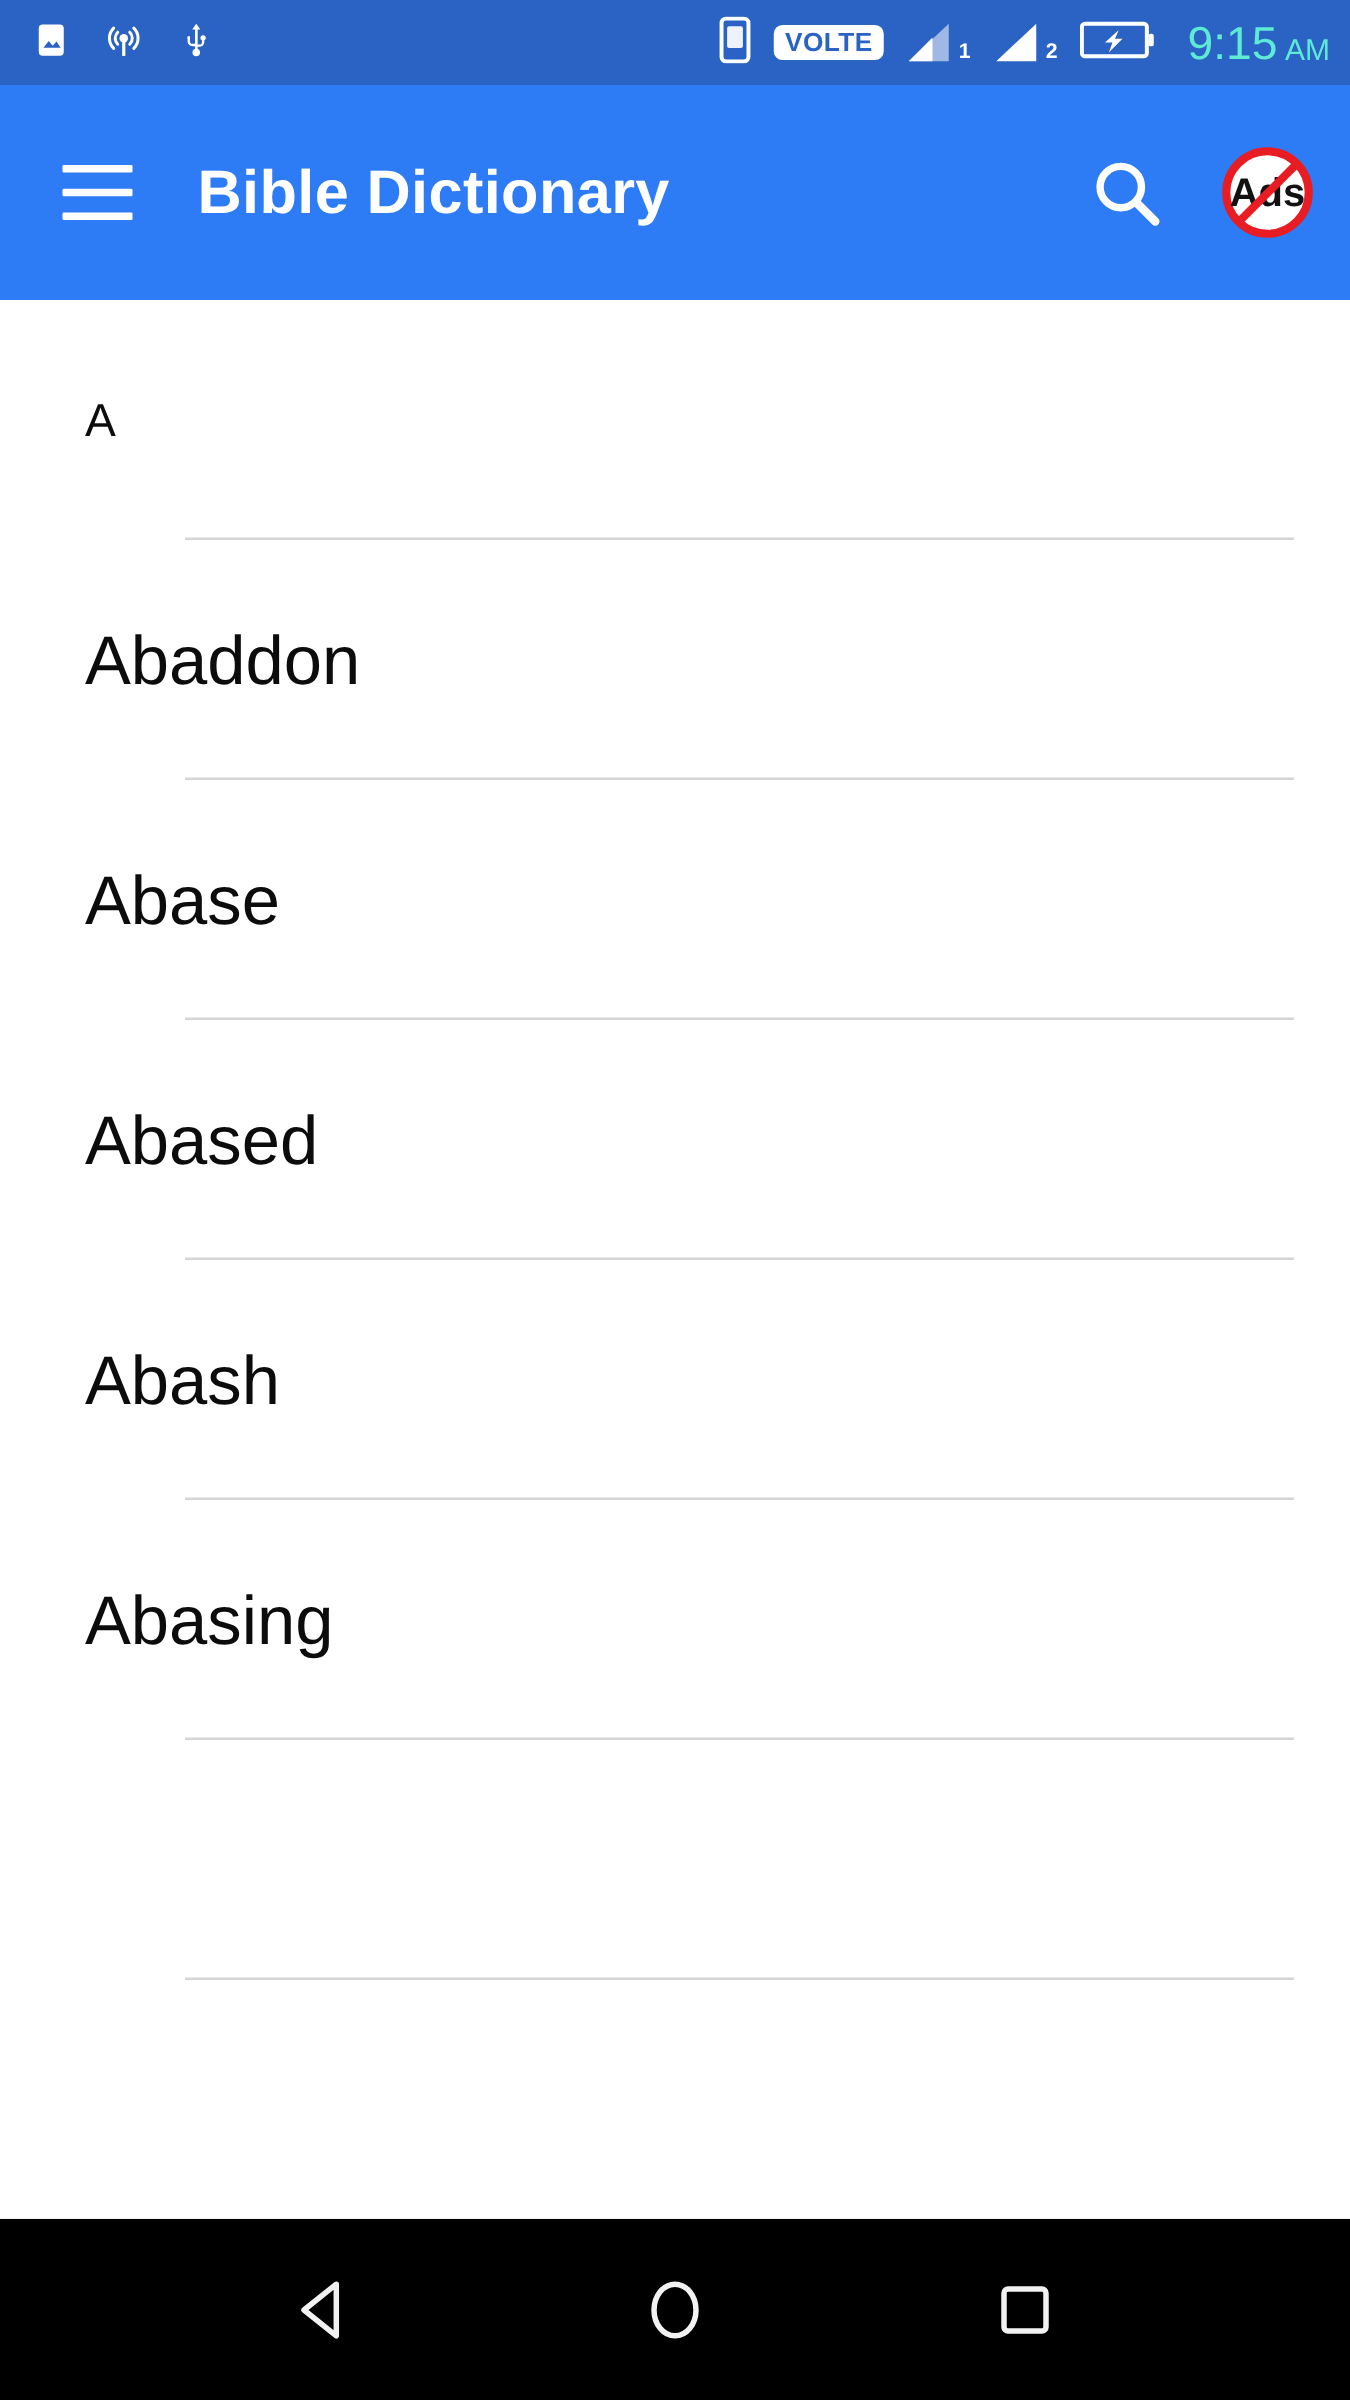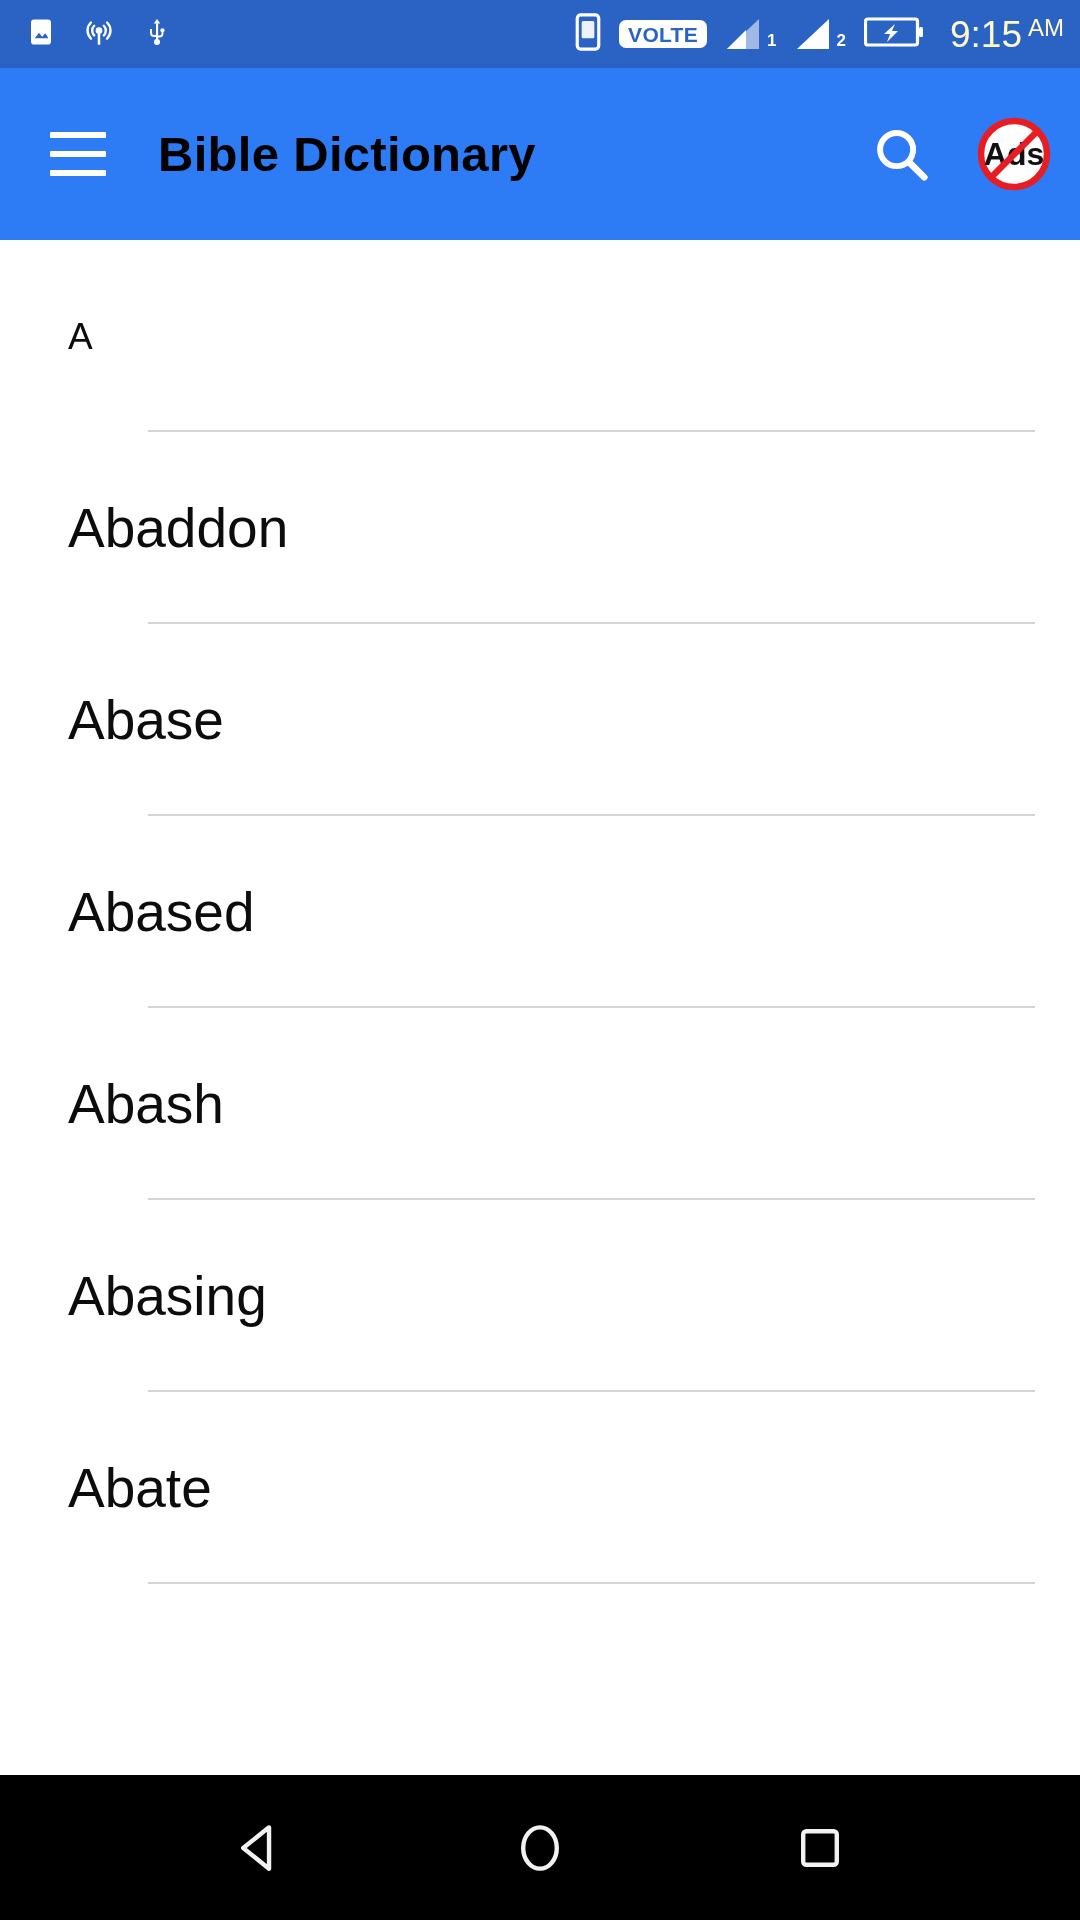--- a/index.html
+++ b/index.html
@@ -37,48 +37,48 @@
     padding:4px 9px 3px;
     border-radius:7px;
     line-height:1;
   }
   .sig-wrap { position:relative; display:flex; align-items:flex-end; }
   .sig-num {
     color:#ffffff; font-size:17px; font-weight:bold;
     margin-left:2px; line-height:1; padding-bottom:2px;
   }
   .clock {
-    color:#fef9c3;
+    color:#5eead4;
     font-size:37px;
     font-weight:400;
     letter-spacing:0px;
     line-height:1;
     margin-left:8px;
-    display:flex; align-items:flex-start; gap:6px;
+    display:flex; align-items:flex-end; gap:6px;
   }
   .clock .ampm { font-size:24px; }
 
   
   #app-bar {
     height:172px;
     background:#2E7BF6;
     display:flex; align-items:center;
     padding:0 28px 0 50px;
     flex:0 0 172px;
   }
   #menu-button {
     width:56px; height:56px;
     display:flex; flex-direction:column; justify-content:center; gap:13px;
     cursor:pointer; flex:0 0 auto;
   }
   #menu-button span {
     display:block; height:6px; width:56px; background:#ffffff; border-radius:1px;
   }
   #app-title {
-    color:#000000;
+    color:#ffffff;
     font-size:49px;
     font-weight:bold;
     letter-spacing:0.3px;
     margin-left:52px;
     white-space:nowrap;
   }
   .bar-actions { margin-left:auto; display:flex; align-items:center; gap:40px; }
   #search-button { width:70px; height:70px; display:flex; align-items:center; justify-content:center; cursor:pointer; }
   #noads-button {
     width:76px; height:76px; cursor:pointer;
@@ -259,21 +259,20 @@
       </div>
       <div class="list-row">
         <div class="row-label">Abash</div>
         <div class="row-divider"></div>
       </div>
       <div class="list-row">
         <div class="row-label">Abasing</div>
         <div class="row-divider"></div>
       </div>
       <div class="list-row">
-        <div class="row-label">Abate</div>
         <div class="row-divider"></div>
       </div>
     </div>
 
   <div id="nav-bar">
     <div class="nav-btn">
       <svg width="62" height="62" viewBox="0 0 48 48">
         <path d="M31 8 L11 24 L31 40 Z" fill="none" stroke="#f2f2f2" stroke-width="3.4" stroke-linejoin="round"></path>
       </svg>
     </div>

